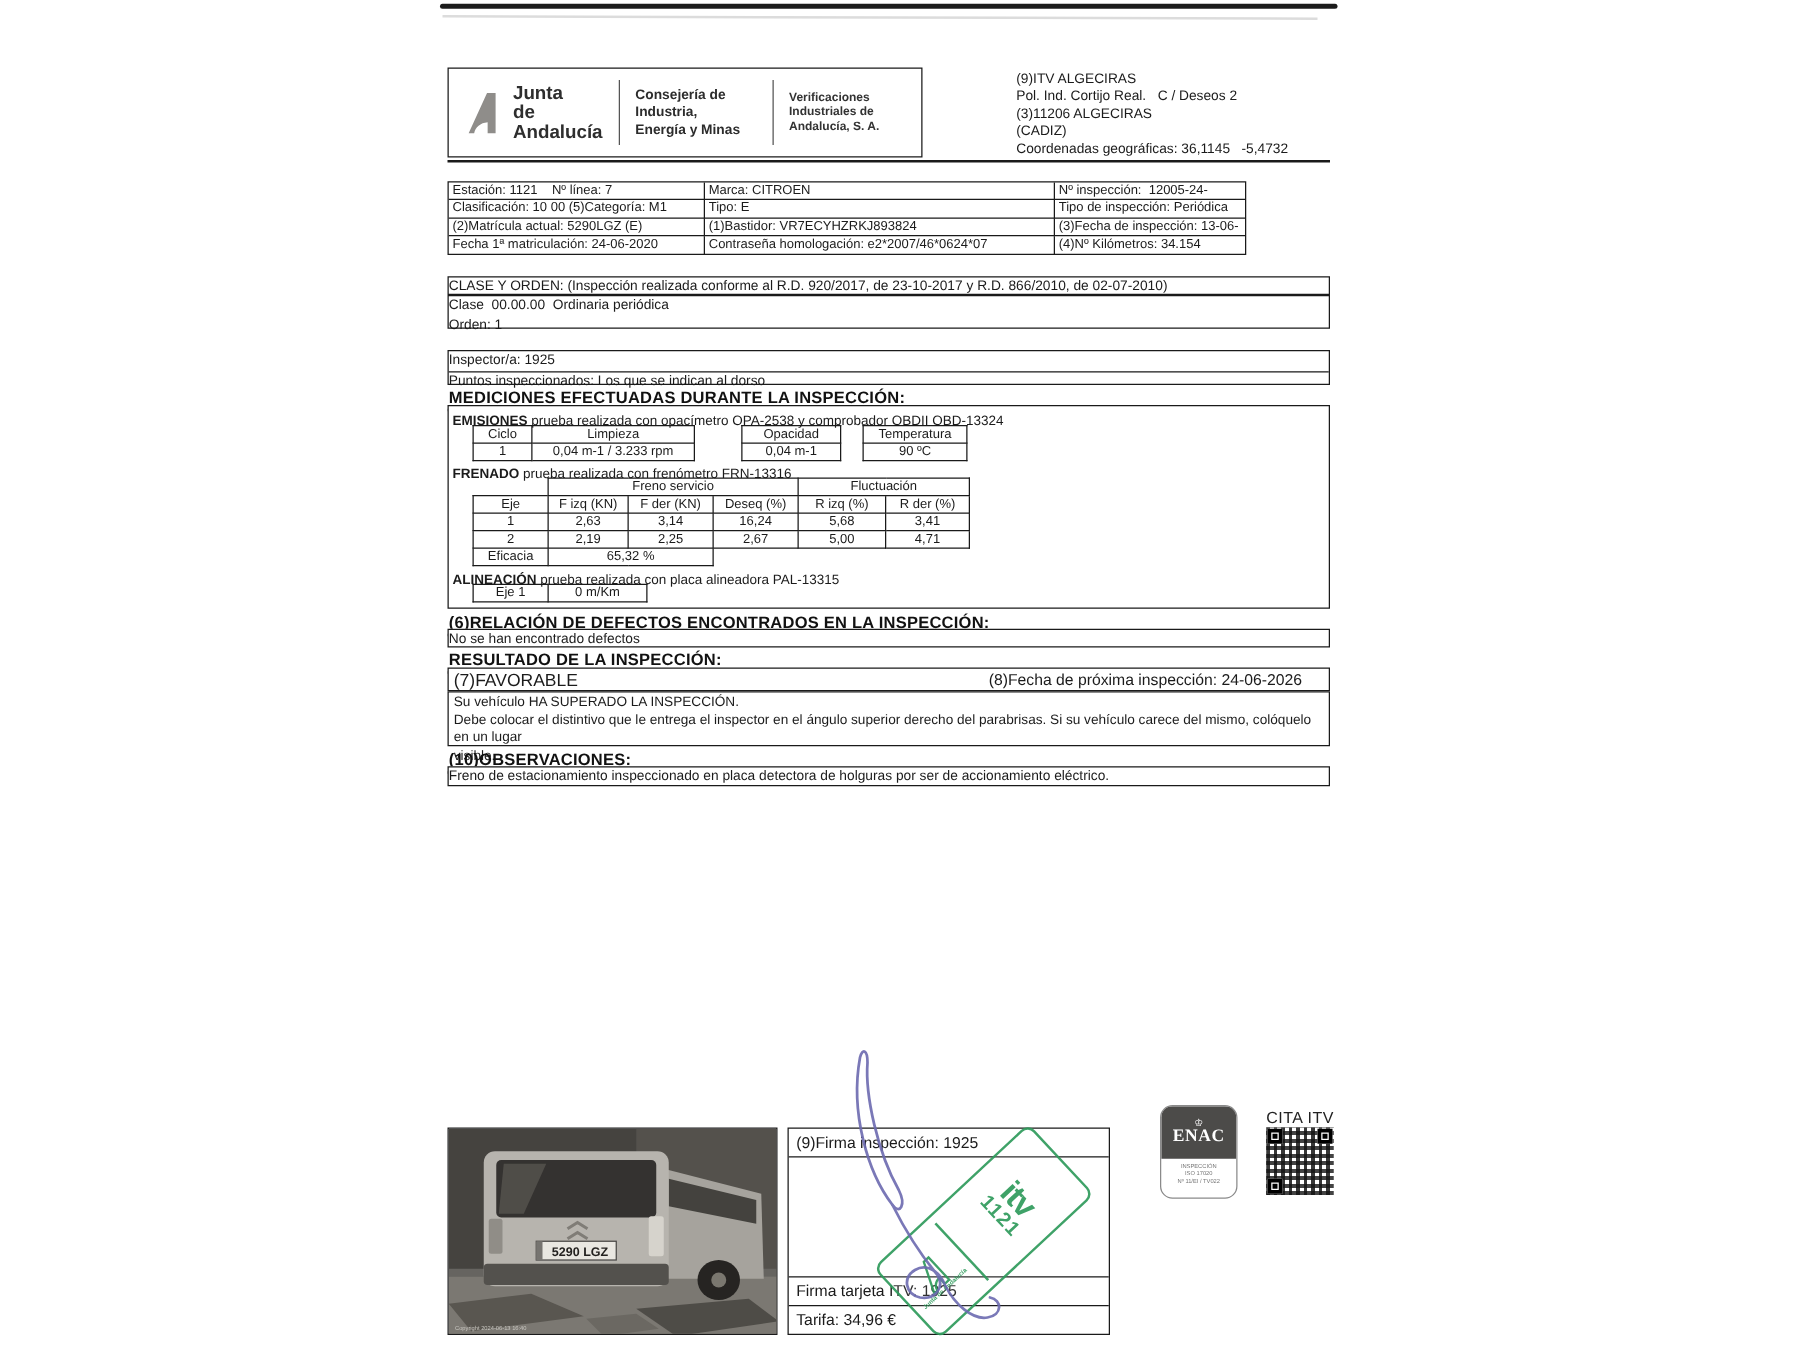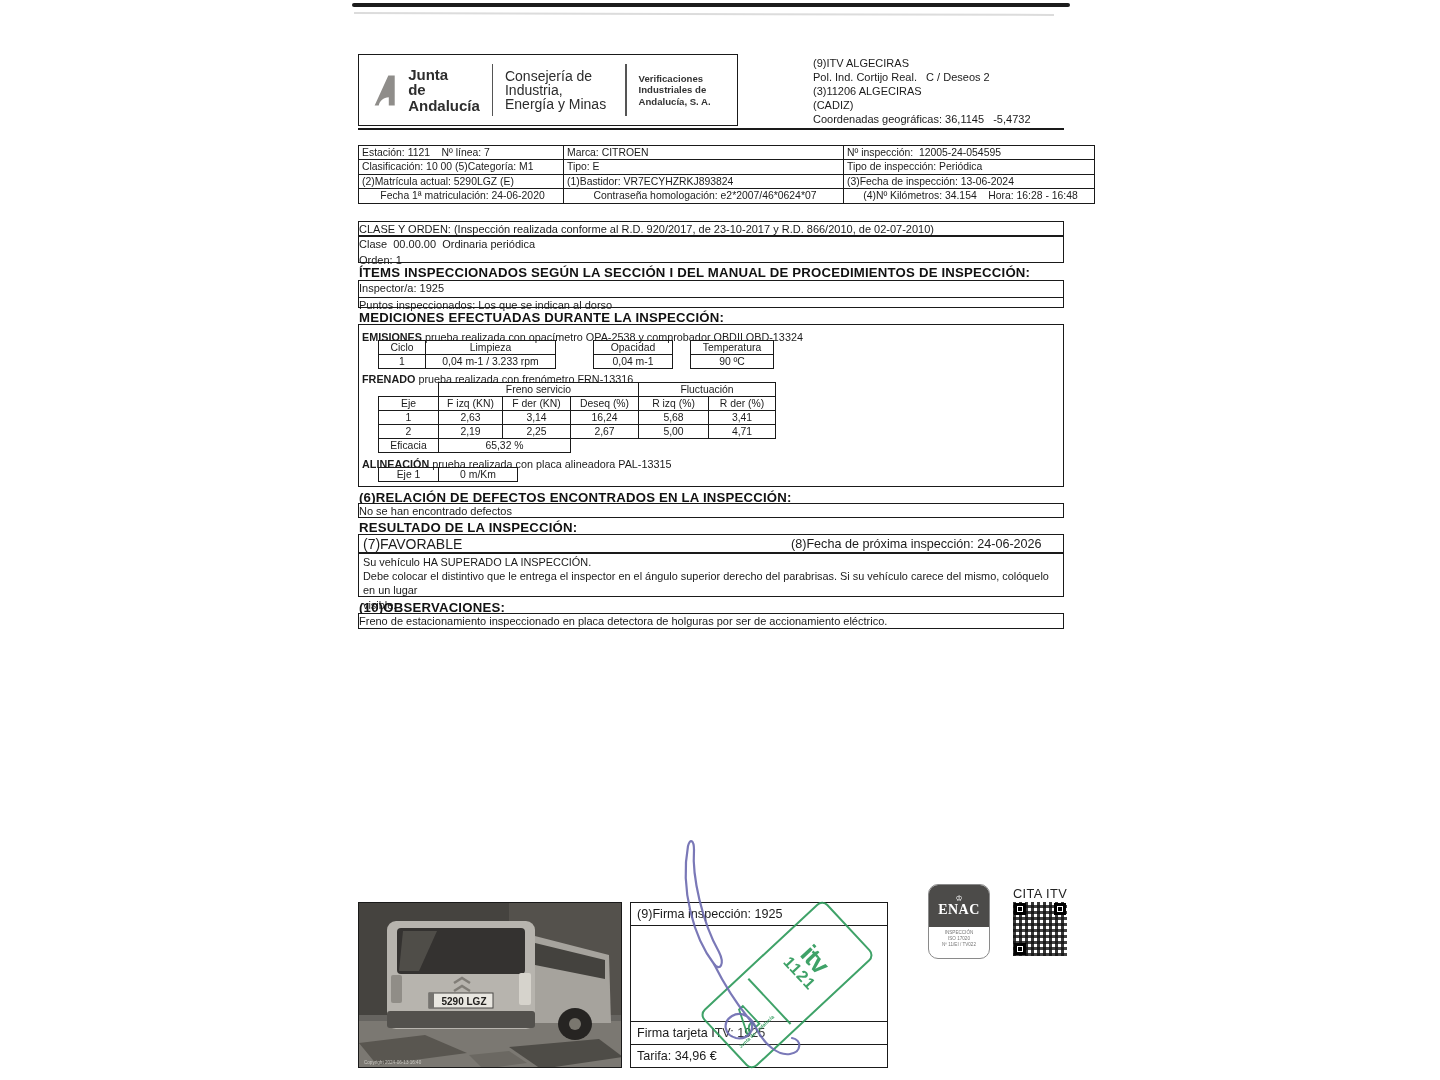--- a/index.html
+++ b/index.html
@@ -19,32 +19,32 @@
   .lbl-b{font-weight:bold;font-size:10.8px;}
   .lbl-r{font-size:10.8px;}
   .topline{position:absolute;left:2px;top:3px;width:718px;height:4px;background:#1c1c1c;border-radius:2px;}
   .streak{position:absolute;left:4px;top:13px;width:700px;height:2px;background:#dcdcdc;transform:rotate(.15deg);}
   
   .titlebox{left:8px;top:26px;width:706px;height:28px;text-align:center;line-height:26px;
             font-size:16.5px;letter-spacing:.4px;color:#161616;}
   .logobox{left:8px;top:54px;width:380px;height:72px;display:flex;align-items:center;}
   .orgname{font-weight:bold;font-size:15px;line-height:15.5px;color:#2e2e2e;}
   .vdiv{width:1.5px;background:#555;height:52px;margin:0 12px;}
-  .dept{font-weight:normal;font-size:14px;line-height:14px;color:#2c2c2c;}
+  .dept{font-weight:bold;font-size:11px;line-height:14px;color:#2c2c2c;}
   .comp{font-weight:600;font-size:9.6px;line-height:11.5px;color:#333;}
   .station{left:463px;top:57px;width:255px;font-size:11px;line-height:13.9px;}
   .hline{position:absolute;left:8px;top:128px;width:706px;height:2px;background:#1a1a1a;}
   
-  .idtable{left:8px;top:145px;width:737px;height:59px;display:grid;
+  .idtable{left:8px;top:145px;width:639px;height:59px;display:grid;
            grid-template-columns:205px 280px 1fr;grid-auto-rows:14.4px;
            border:1.6px solid #1a1a1a;box-sizing:border-box;}
   .idtable>div{font-size:10.4px;line-height:14px;padding-left:3px;border-right:1.2px solid #1a1a1a;
                border-bottom:1.2px solid #1a1a1a;overflow:hidden;}
   .idtable>div:nth-child(3n){border-right:none;}
-  .idtable>div:nth-child(n+10){border-bottom:none;text-align:center;}
+  .idtable>div:nth-child(n+10){border-bottom:none;}
   
   .photo{left:8px;top:902px;width:264px;height:166px;border:1.6px solid #1a1a1a;box-sizing:border-box;overflow:hidden;}
   .sigbox{left:280px;top:902px;width:258px;height:166px;border:1.8px solid #1a1a1a;box-sizing:border-box;
           display:flex;flex-direction:column;font-size:12.6px;}
   .sigrow{padding:4px 6px;box-sizing:border-box;}
   .enac{left:578px;top:884px;width:62px;height:75px;border:1px solid #8a8a8a;border-radius:10px;
         overflow:hidden;box-sizing:border-box;text-align:center;}
   .enac-top{background:#4c4b49;color:#fff;height:42px;display:flex;flex-direction:column;
             align-items:center;justify-content:center;line-height:1;}
   .enac-name{font-family:"Liberation Serif",serif;font-weight:bold;font-size:14px;letter-spacing:.5px;}
@@ -116,21 +116,20 @@
     <div data-bind="identification.col2.3">Contraseña homologación: e2*2007/46*0624*07</div>
     <div data-bind="identification.col3.3">(4)Nº Kilómetros: 34.154    Hora: 16:28 - 16:48</div>
   </div>
 
   <div class="abs box thin rowtxt" style="left:8px;top:221px;width:706px;height:15px;" data-bind="alcance.clase_orden">CLASE Y ORDEN: (Inspección realizada conforme al R.D. 920/2017, de 23-10-2017 y R.D. 866/2010, de 02-07-2010)</div>
   <div class="abs box thin" style="left:8px;top:236px;width:706px;height:27px;">
     <div class="rowtxt" data-bind="alcance.clase">Clase  00.00.00  Ordinaria periódica</div>
     <div class="rowtxt" data-bind="alcance.orden">Orden: 1</div>
   </div>
 
-  <div class="abs hd" style="left:8px;top:264px;width:706px;" data-bind="sections.items">ÍTEMS INSPECCIONADOS SEGÚN LA SECCIÓN I DEL MANUAL DE PROCEDIMIENTOS DE INSPECCIÓN:</div>
   <div class="abs box thin" style="left:8px;top:280px;width:706px;height:28px;">
     <div class="rowtxt" style="border-bottom:1.2px solid #1a1a1a;" data-bind="items.inspector">Inspector/a: 1925</div>
     <div class="rowtxt" data-bind="items.puntos">Puntos inspeccionados: Los que se indican al dorso</div>
   </div>
 
   <div class="abs hd" style="left:8px;top:309px;width:706px;" data-bind="sections.mediciones">MEDICIONES EFECTUADAS DURANTE LA INSPECCIÓN:</div>
   <div class="abs box thin" style="left:8px;top:324px;width:706px;height:163px;"></div>
 
   <div class="abs" style="left:12px;top:327px;">
     <span class="lbl-b" data-bind="mediciones.emisiones.label_bold">EMISIONES</span><span class="lbl-r" data-bind="mediciones.emisiones.label_rest"> prueba realizada con opacímetro OPA-2538 y comprobador OBDII OBD-13324</span>

